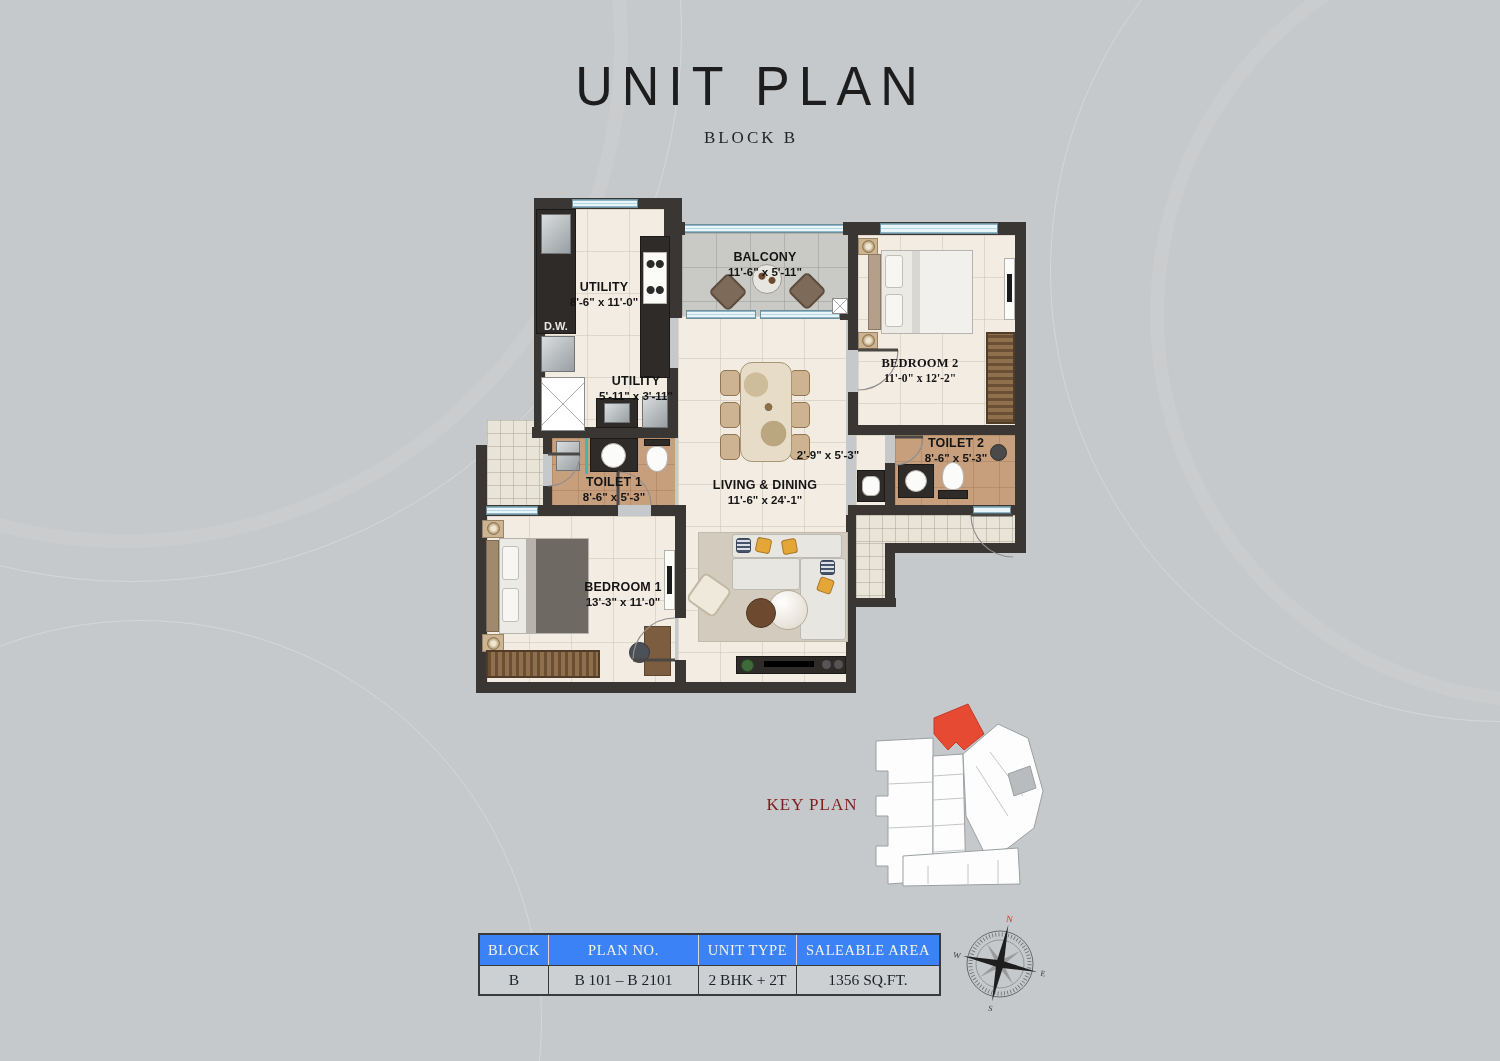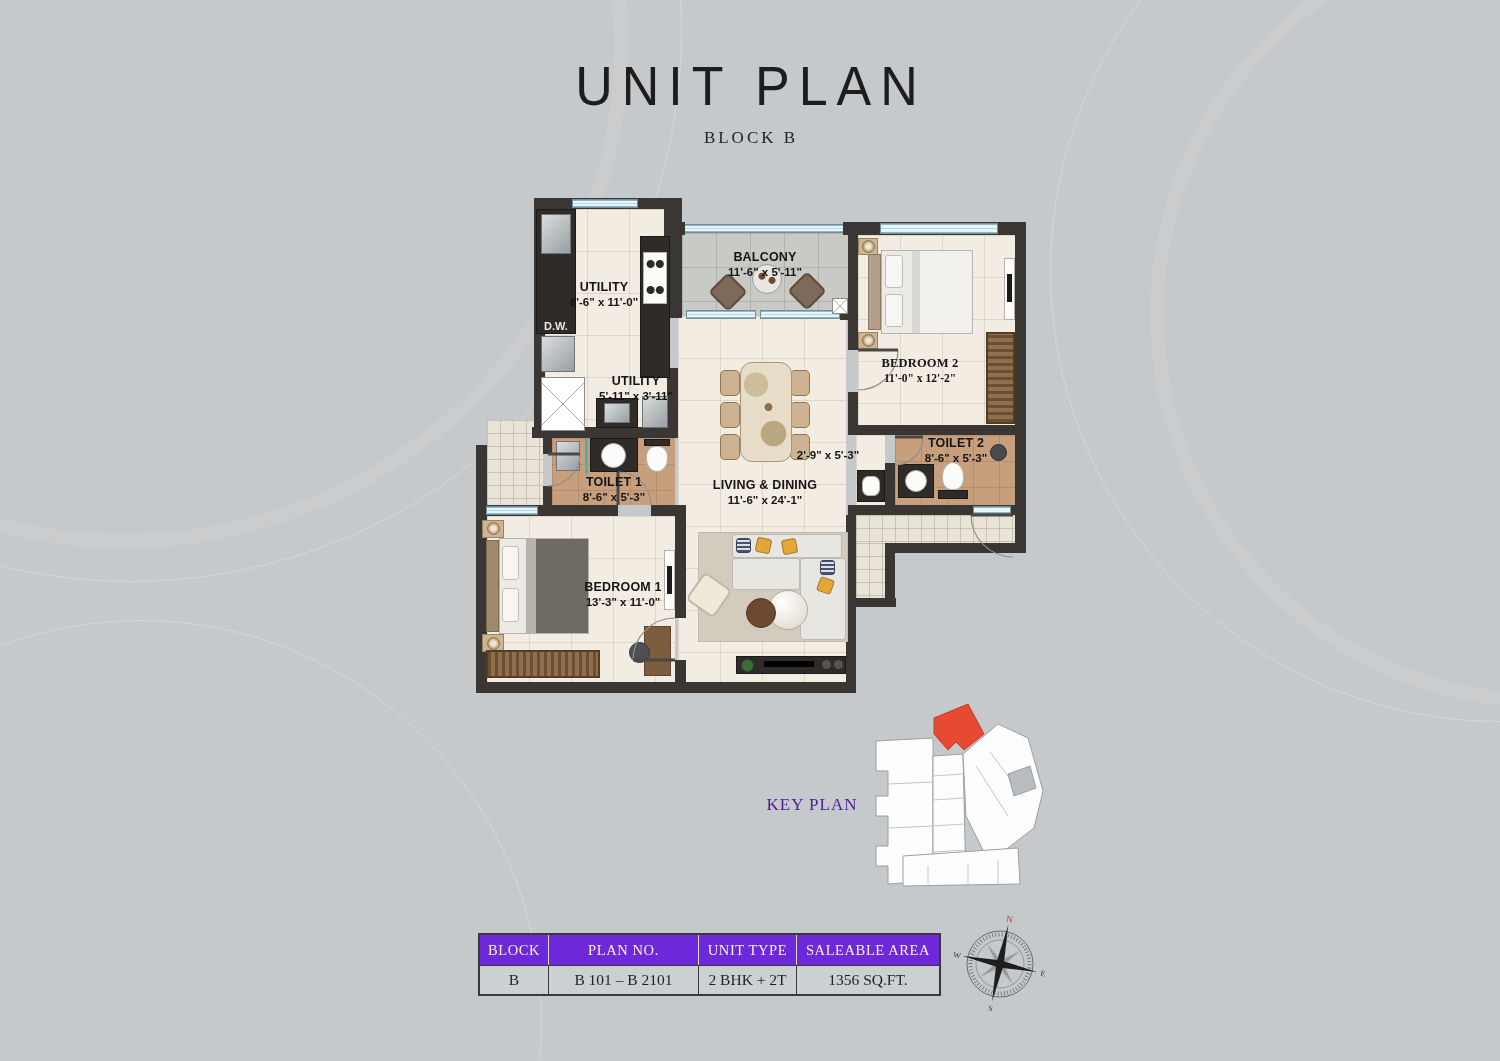--- a/index.html
+++ b/index.html
@@ -9,21 +9,21 @@
   
   .swirl{position:absolute;border-radius:50%;border:1px solid rgba(255,255,255,.25);}
   .swirl2{position:absolute;border-radius:50%;border:14px solid rgba(255,255,255,.07);}
   
   .title{position:absolute;left:501px;top:56px;width:500px;text-align:center;
          font-family:"Liberation Sans",sans-serif;font-weight:400;font-size:52px;
          letter-spacing:9px;color:#1d1d1d;transform:scaleY(1.08);}
   .subtitle{position:absolute;left:501px;top:128px;width:500px;text-align:center;
          font-family:"Liberation Serif",serif;font-size:17px;letter-spacing:3px;color:#242424;}
   .keyplan-label{position:absolute;left:752px;top:795px;width:120px;text-align:center;
-         font-family:"Liberation Serif",serif;font-size:17px;letter-spacing:1px;color:#4c1d95;}
+         font-family:"Liberation Serif",serif;font-size:17px;letter-spacing:1px;color:#7f1d1d;}
   
   #plan{position:absolute;left:468px;top:198px;width:570px;height:500px;}
   .wall{position:absolute;background:#3a3633;}
   .win{position:absolute;background:linear-gradient(to bottom,#8fb6c6 0 16%,#eaf5f9 16% 42%,#b3d7e4 42% 58%,#eaf5f9 58% 84%,#8fb6c6 84%);border:1px solid #6f8f9d;box-sizing:border-box;}
   .floor{position:absolute;}
   .cream{background:#f2ece2;background-image:linear-gradient(rgba(208,198,182,.55) 1px,transparent 1px),linear-gradient(90deg,rgba(208,198,182,.55) 1px,transparent 1px);background-size:42px 42px;}
   .tan{background:#c79f7c;background-image:linear-gradient(rgba(150,110,80,.35) 1px,transparent 1px),linear-gradient(90deg,rgba(150,110,80,.35) 1px,transparent 1px);background-size:26px 26px;}
   .gray{background:#c9c9c6;background-image:linear-gradient(rgba(140,140,138,.4) 1px,transparent 1px),linear-gradient(90deg,rgba(140,140,138,.4) 1px,transparent 1px);background-size:34px 34px;}
   .tile{background:#e9e4d8;background-image:linear-gradient(rgba(168,162,146,.5) 1px,transparent 1px),linear-gradient(90deg,rgba(168,162,146,.5) 1px,transparent 1px);background-size:13px 13px;}
   .dark{position:absolute;background:#2e2b28;border:1px solid #1c1a18;box-sizing:border-box;}
@@ -44,21 +44,21 @@
   .pillow{position:absolute;background:#f7f6f3;border:1px solid #c2bfb8;border-radius:3px;box-sizing:border-box;}
   .sofa{position:absolute;background:#e8e6e1;border:1px solid #bdbab3;border-radius:3px;box-sizing:border-box;}
   .p-yellow{position:absolute;width:15px;height:15px;background:#e3a637;border:1px solid #a8762a;border-radius:3px;box-sizing:border-box;}
   .p-navy{position:absolute;width:15px;height:15px;background:repeating-linear-gradient(0deg,#46536b 0 2px,#dcdfe4 2px 4px);border:1px solid #39455c;border-radius:3px;box-sizing:border-box;}
   .marble{position:absolute;background:radial-gradient(circle at 30% 22%,#cdbd9a 0 14%,transparent 15%),radial-gradient(circle at 65% 72%,#bba77f 0 16%,transparent 17%),radial-gradient(circle at 55% 45%,#8a6f4a 0 6%,transparent 7%),#e6dcc8;border:1px solid #a79677;border-radius:12px;}
   .dchair{position:absolute;width:20px;height:26px;background:#cdb392;border:1px solid #927650;border-radius:5px;box-sizing:border-box;}
   .circle{border-radius:50%;}
   
   #spec-table{position:absolute;left:478px;top:933px;width:459px;border:2px solid #3a3a3a;box-sizing:content-box;z-index:4;}
   .tr{display:flex;}
-  .th{background:#6d28d9;color:#f6f2ea;font-family:"Liberation Serif",serif;font-size:14.5px;
+  .th{background:#3b82f6;color:#f6f2ea;font-family:"Liberation Serif",serif;font-size:14.5px;
       letter-spacing:.6px;height:30px;display:flex;align-items:center;justify-content:center;
       border-right:1px solid #ded7c8;box-sizing:border-box;}
   .th:last-child{border-right:none;}
   .td{background:#cdd0d2;color:#1c2128;font-family:"Liberation Serif",serif;font-size:15.5px;
       height:29px;display:flex;align-items:center;justify-content:center;
       border-right:1.5px solid #3a3a3a;border-top:1.5px solid #3a3a3a;box-sizing:border-box;}
   .td:last-child{border-right:none;}
   .c1{width:69px;} .c2{width:150px;} .c3{width:98px;} .c4{width:142px;}
 </style>
 </head>

